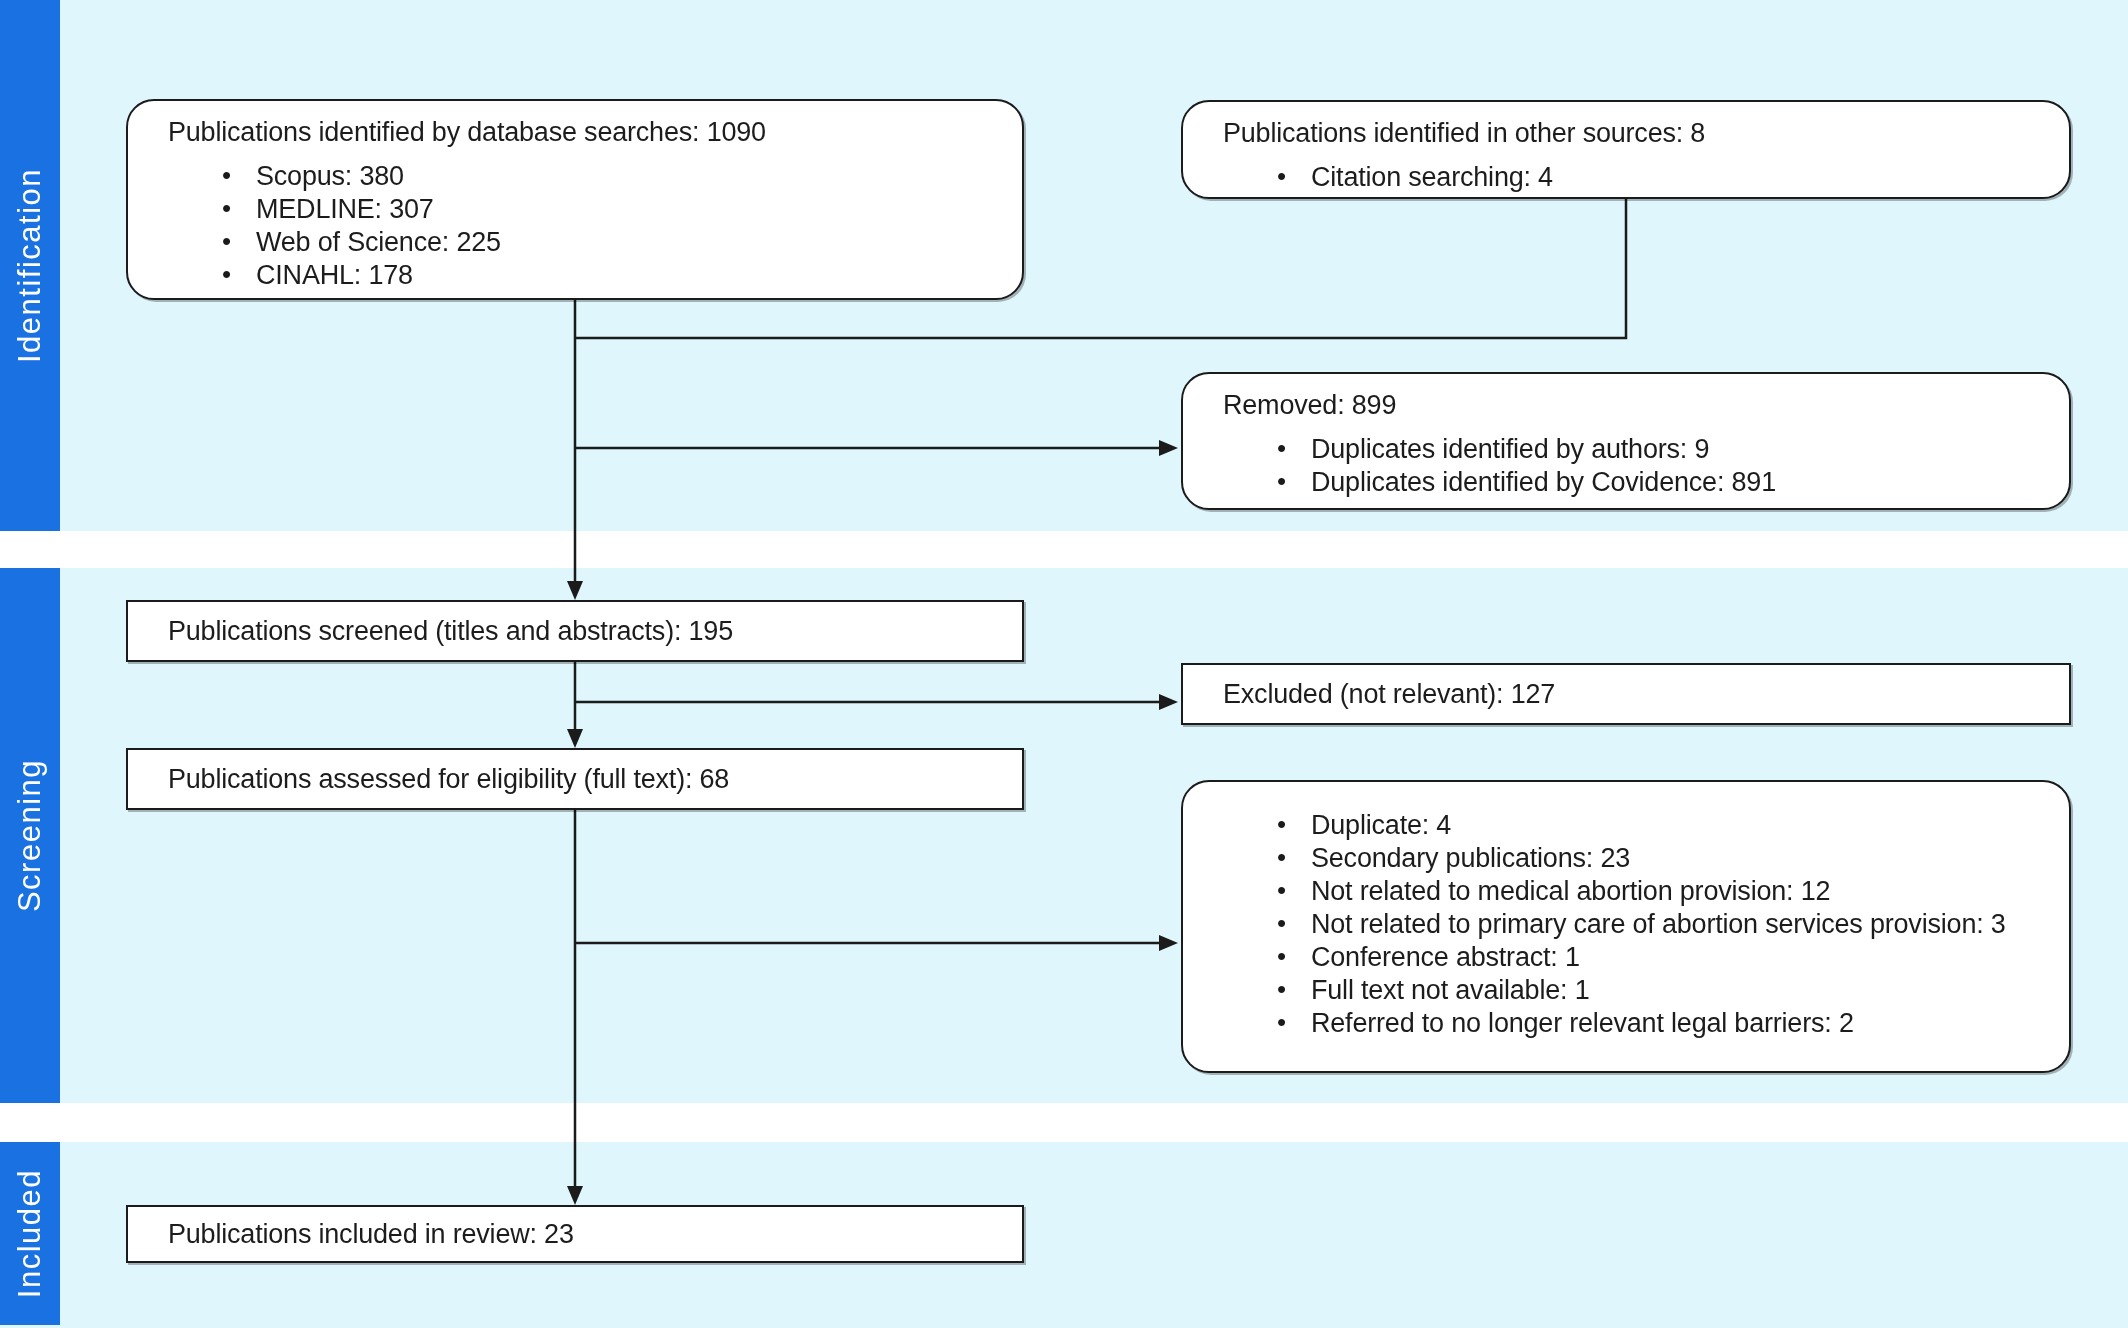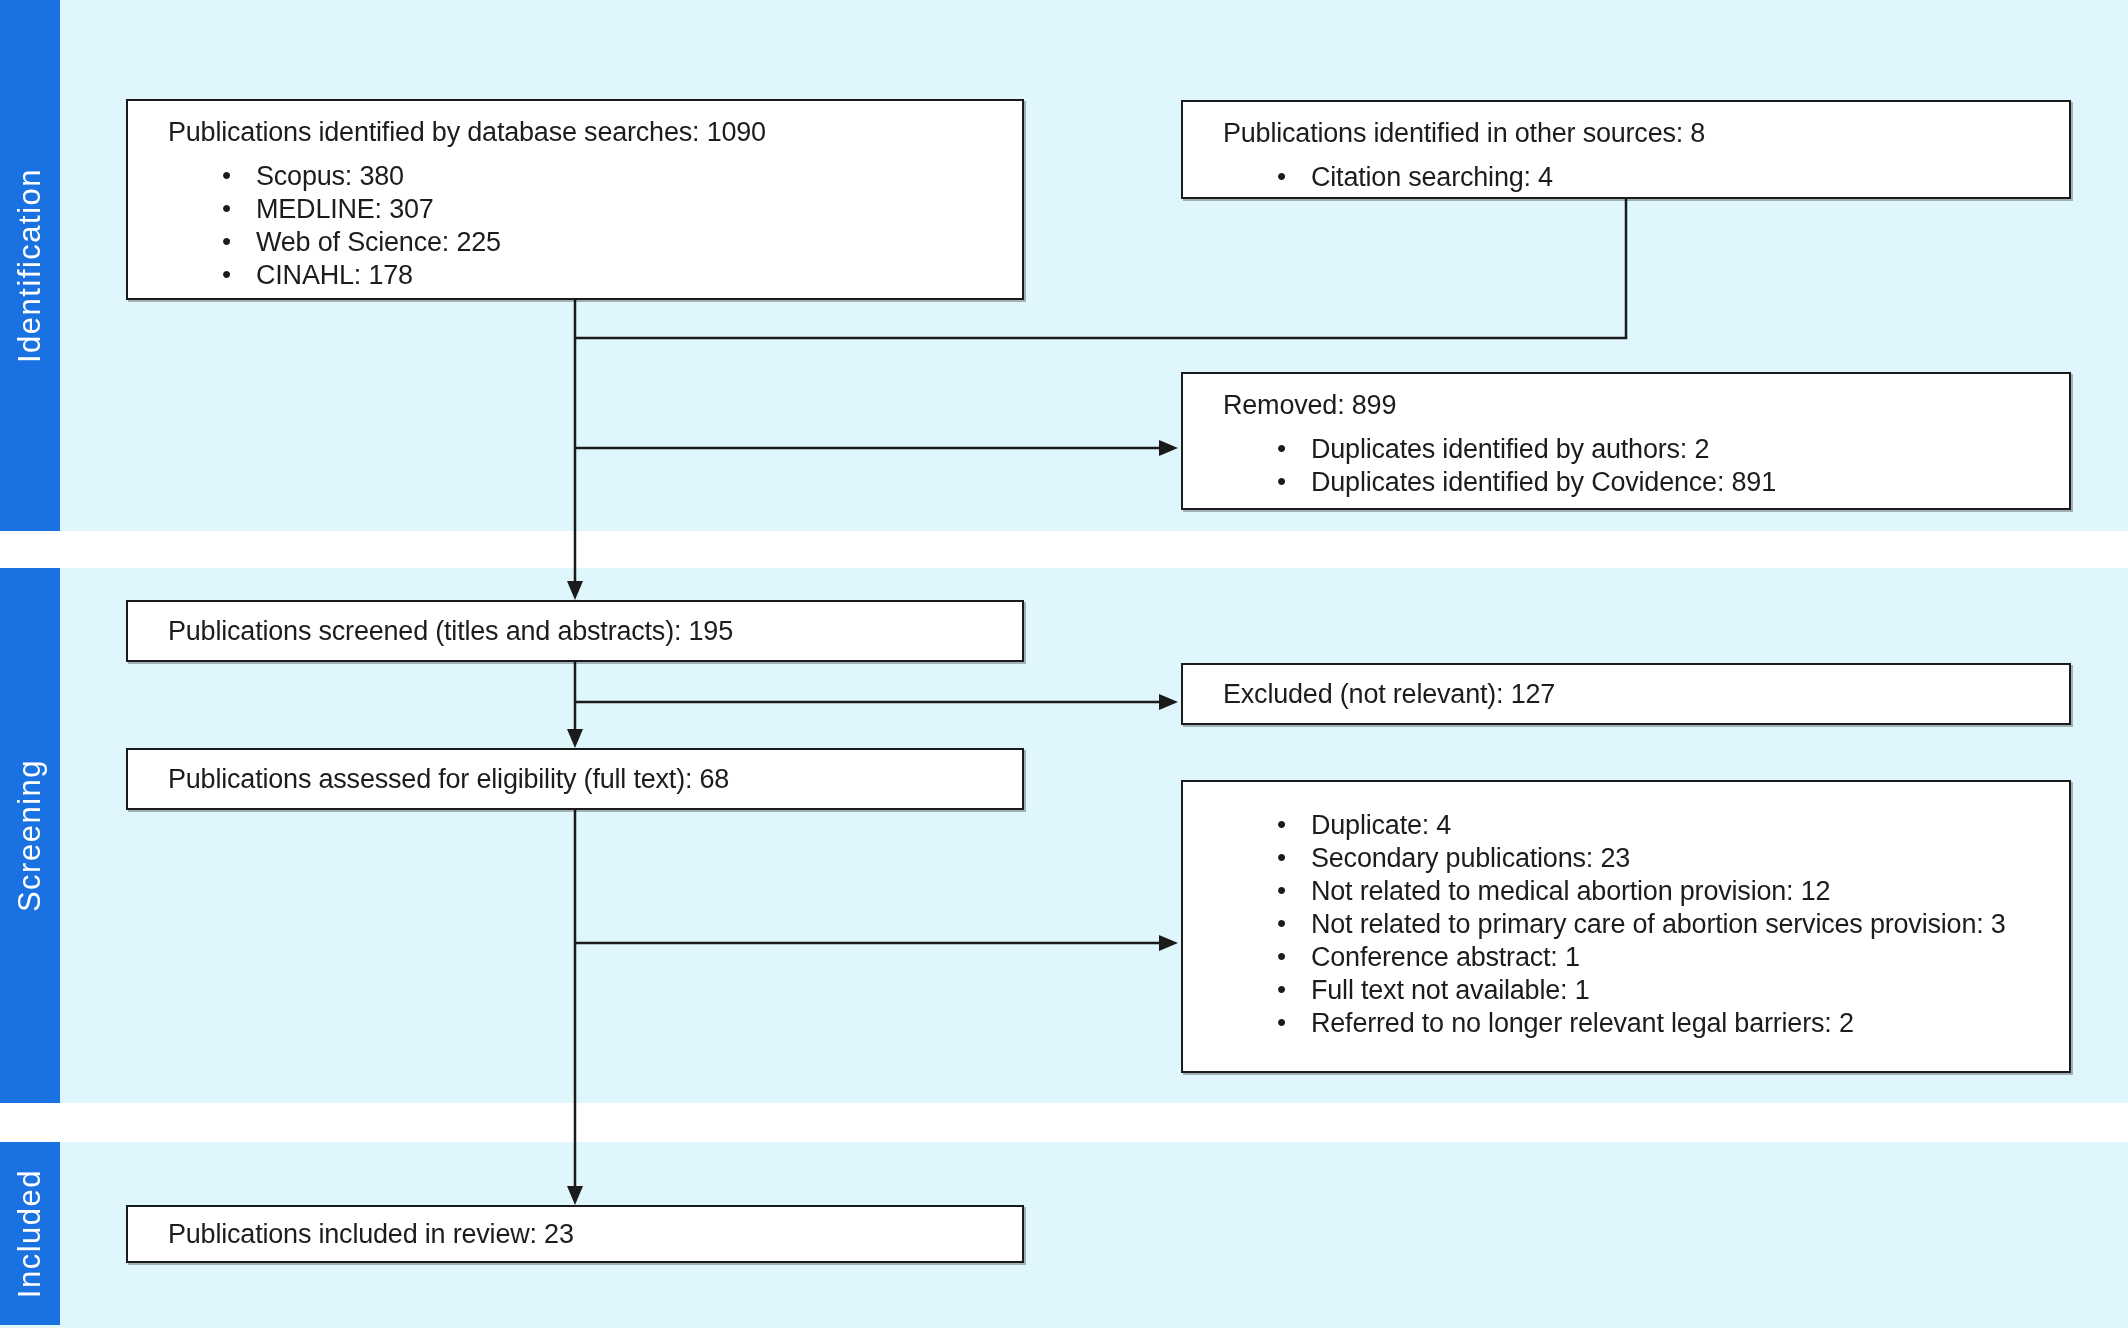--- a/index.html
+++ b/index.html
@@ -33,21 +33,21 @@
 
   .flow-box{
     position:absolute;background:#ffffff;
     border:2.5px solid #1b1b1b;
     box-shadow:2px 2px 0 rgba(0,0,0,0.28);
     box-sizing:border-box;
   }
   .box-title{
     font-size:27px;line-height:32px;letter-spacing:-0.2px;
   }
-  .multi{padding:15px 20px 0 40px;}
+  .multi{padding:15px 20px 0 40px;border-radius:28px;}
   .multi .box-title{margin-bottom:9px;}
   .single{display:flex;align-items:center;padding-left:40px;}
   .box-bullets{
     list-style:none;margin:12px;padding:0 0 0 40px;
   }
   .box-bullets li{
     position:relative;padding-left:36px;
     font-size:27px;line-height:33px;letter-spacing:-0.2px;
   }
   .box-bullets li::before{
@@ -118,21 +118,21 @@
   <div class="flow-box multi box-other-sources">
     <div class="box-title">Publications identified in other sources: 8</div>
     <ul class="box-bullets">
       <li>Citation searching: 4</li>
     </ul>
   </div>
 
   <div class="flow-box multi box-removed">
     <div class="box-title">Removed: 899</div>
     <ul class="box-bullets">
-      <li>Duplicates identified by authors: 2</li>
+      <li>Duplicates identified by authors: 9</li>
       <li>Duplicates identified by Covidence: 891</li>
     </ul>
   </div>
 
   <div class="flow-box single box-screened">
     <div class="box-title">Publications screened (titles and abstracts): 195</div>
   </div>
 
   <div class="flow-box single box-excluded-screen">
     <div class="box-title">Excluded (not relevant): 127</div>

